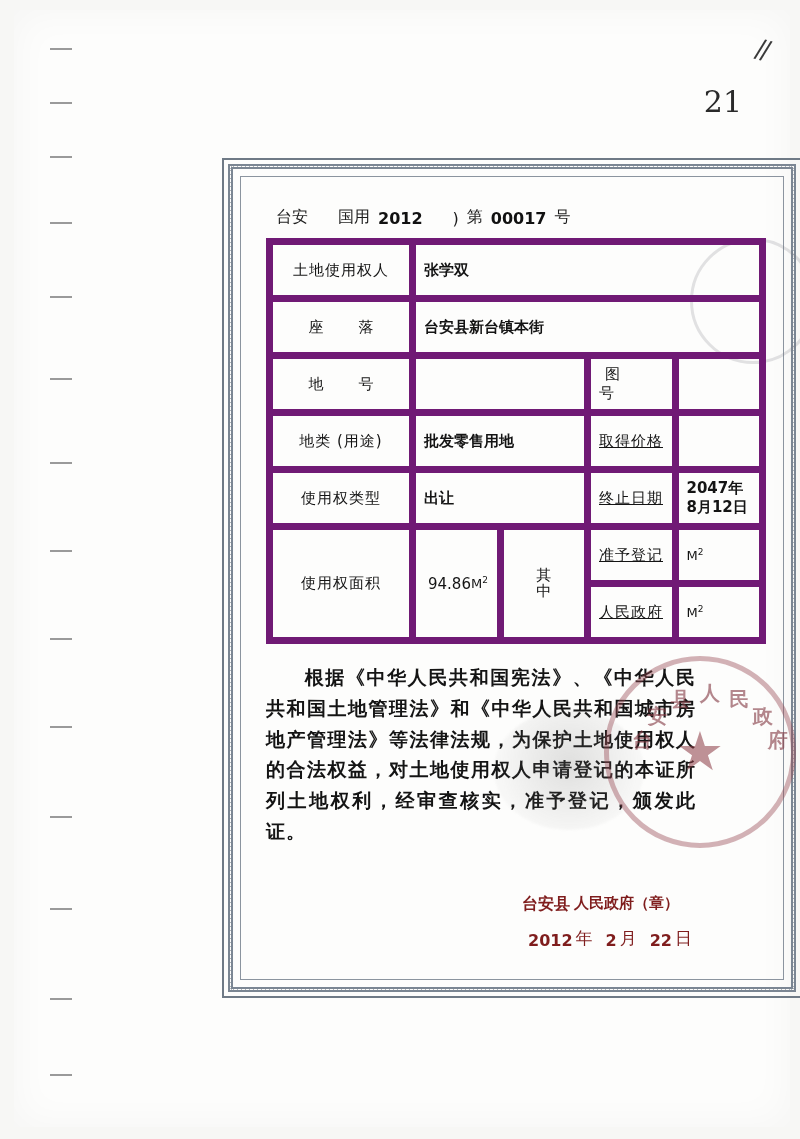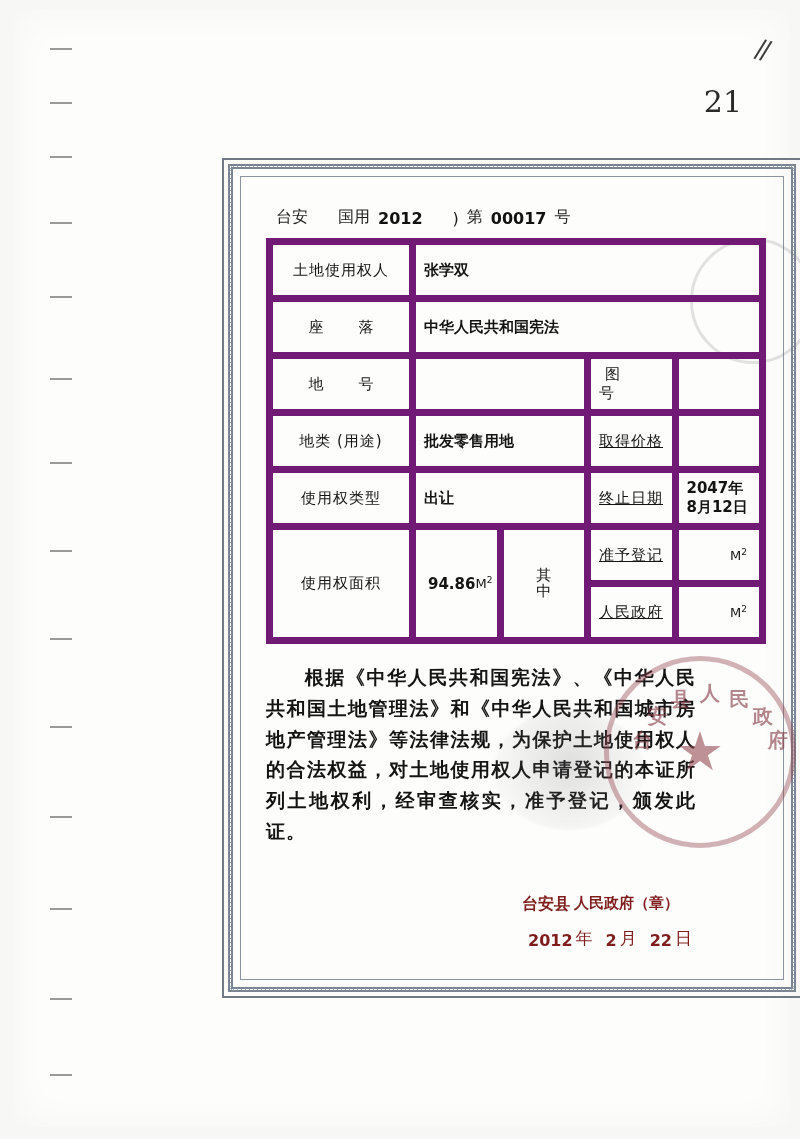--- a/index.html
+++ b/index.html
@@ -158,35 +158,35 @@
   }
   td.label-mid {
     width: 100px;
     text-align: left;
     letter-spacing: 6px;
     text-indent: 6px;
   }
   td.label-mid.tight { letter-spacing: 1px; text-indent: 0; text-decoration: underline; }
   .m2 {
     display: block;
-    text-align: right;
+    text-align: left;
     font-size: 13px;
     padding-right: 4px;
   }
   .m2 sup { font-size: 9px; }
   td.qizhong {
     width: 26px;
     text-align: center;
     font-size: 14px;
     line-height: 1.05;
     letter-spacing: 0;
     padding: 0;
   }
   .val-area {
-    font-weight: bold;
+    font-weight: normal;
     font-size: 15px;
     display: inline-block;
     padding-left: 4px;
   }
   td.area-cell {
     height: 94px;
   }
   .area-flex {
     display: flex;
     align-items: center;
@@ -346,21 +346,21 @@
         </div>
 
         <table class="cert-table">
           <tbody>
               <tr>
             <td class="label">土地使用权人</td>
             <td class="value" colspan="4">张学双</td>
           </tr>
           <tr>
             <td class="label spread">座　落</td>
-            <td class="value" colspan="4">中华人民共和国宪法</td>
+            <td class="value" colspan="4">台安县新台镇本街</td>
           </tr>
           <tr>
             <td class="label spread">地　号</td>
             <td class="value" colspan="2"></td>
             <td class="label-mid">图　号</td>
             <td class="value"></td>
           </tr>
           <tr>
             <td class="label">地类 (用途)</td>
             <td class="value" colspan="2">批发零售用地</td>

